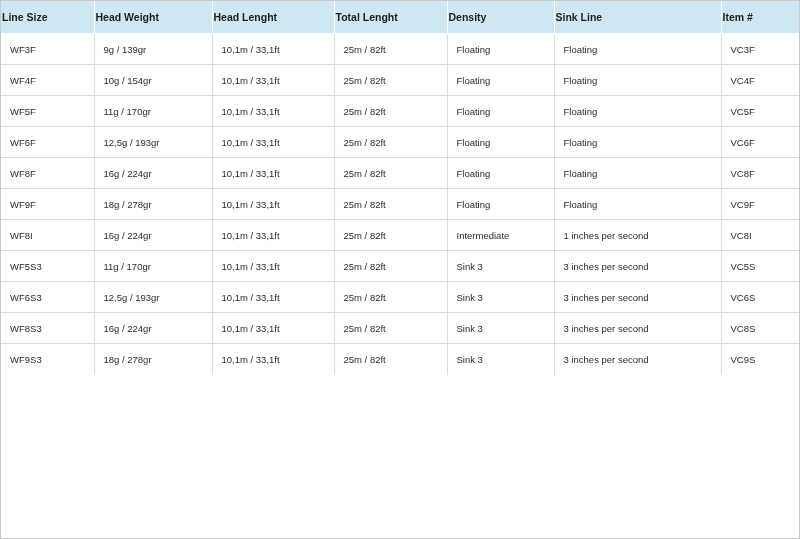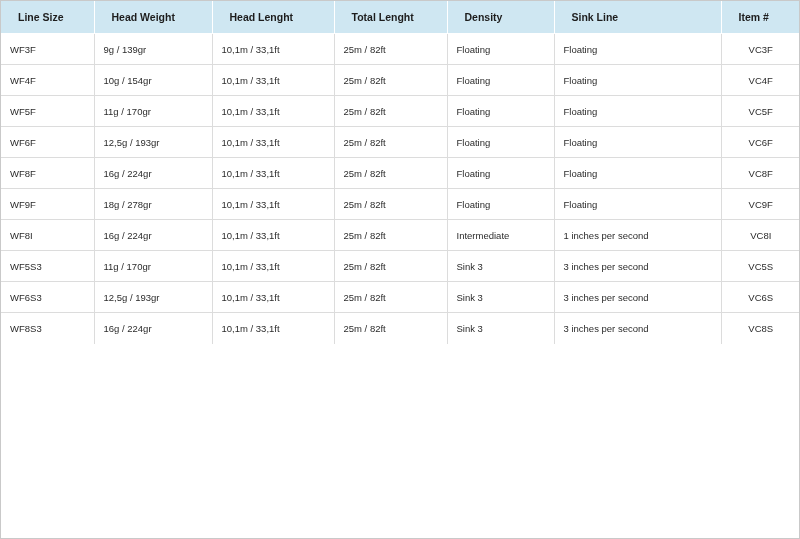--- a/index.html
+++ b/index.html
@@ -25,21 +25,21 @@
     width: 100%;
     border-collapse: collapse;
     table-layout: fixed;
   }
   table.spec-table thead th {
     background: #cfe7f2;
     color: #1d1d1d;
     font-size: 10.5px;
     font-weight: bold;
     text-align: left;
-    padding: 10px 8px 10px 17px;
+    padding: 10px 8px 10px 1px;
     height: 31px;
     box-sizing: border-box;
     border-right: 1px solid #ffffff;
     border-bottom: 1px solid #ffffff;
     vertical-align: middle;
     white-space: nowrap;
     overflow: hidden;
   }
   table.spec-table thead th:last-child {
     border-right: none;
@@ -53,21 +53,20 @@
     box-sizing: border-box;
     border-right: 1px solid #dcdcdc;
     border-bottom: 1px solid #dcdcdc;
     vertical-align: middle;
     white-space: nowrap;
     overflow: hidden;
     background: #ffffff;
   }
   table.spec-table tbody td:last-child {
     border-right: none;
-    text-align: center;
   }
   table.spec-table tbody tr:last-child td {
     border-bottom: none;
   }
   
   col.c0 { width: 93px; }
   col.c1 { width: 118px; }
   col.c2 { width: 122px; }
   col.c3 { width: 113px; }
   col.c4 { width: 107px; }
@@ -183,15 +182,24 @@
         </tr>
         <tr>
           <td>WF8S3</td>
           <td>16g / 224gr</td>
           <td>10,1m / 33,1ft</td>
           <td>25m / 82ft</td>
           <td>Sink 3</td>
           <td>3 inches per second</td>
           <td>VC8S</td>
         </tr>
+        <tr>
+          <td>WF9S3</td>
+          <td>18g / 278gr</td>
+          <td>10,1m / 33,1ft</td>
+          <td>25m / 82ft</td>
+          <td>Sink 3</td>
+          <td>3 inches per second</td>
+          <td>VC9S</td>
+        </tr>
       </tbody>
   </table>
 </div>
 
 </body></html>

